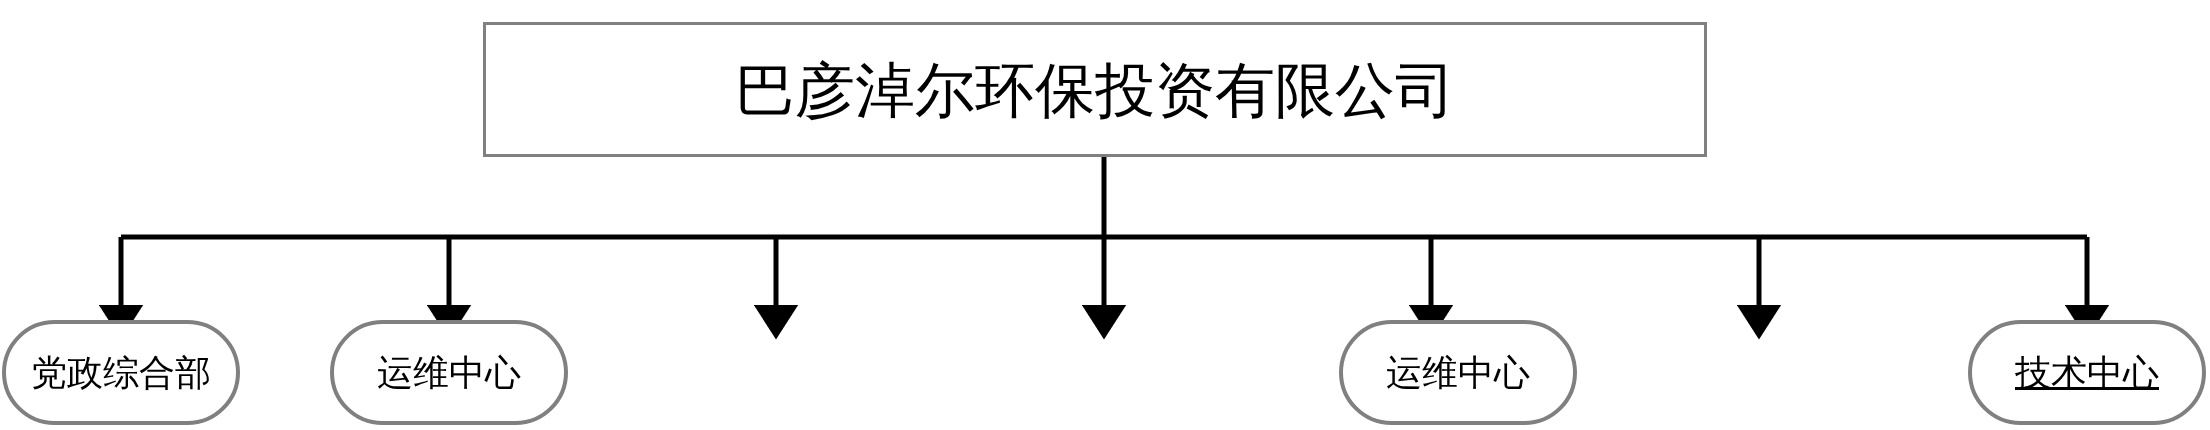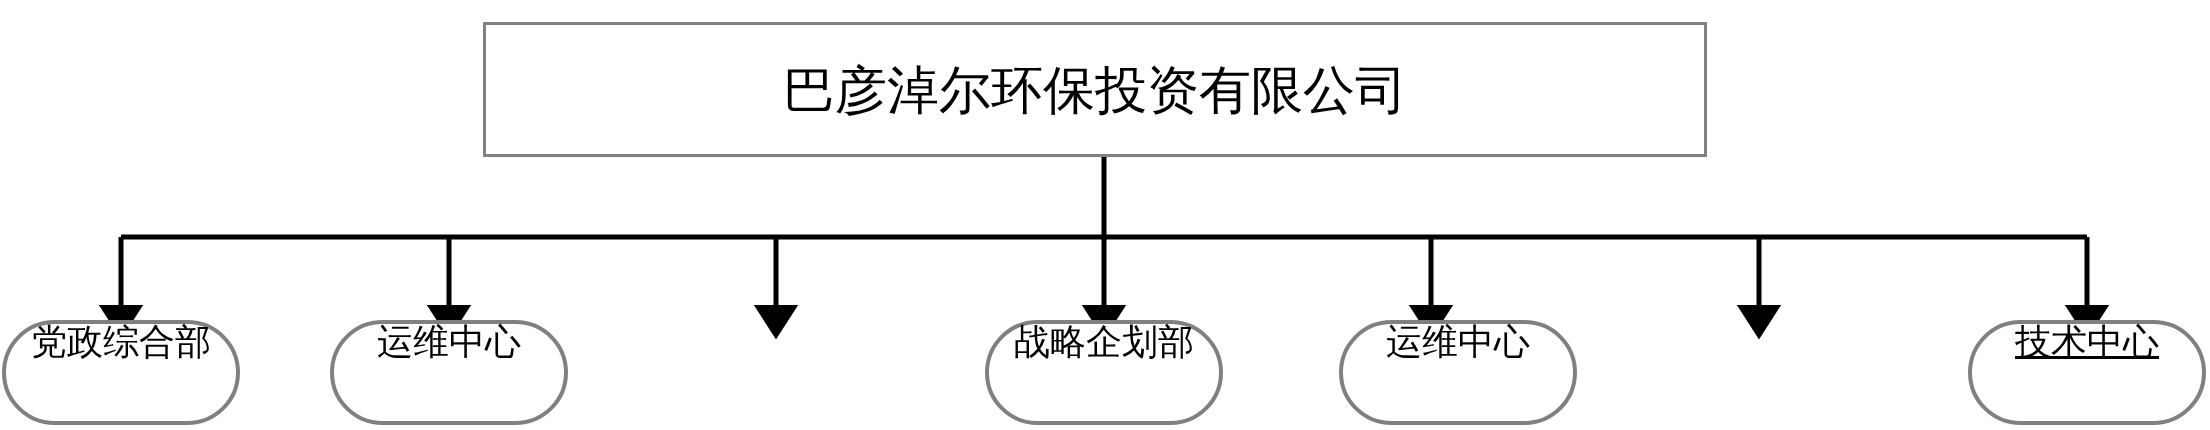--- a/index.html
+++ b/index.html
@@ -39,36 +39,37 @@
     width: 1224px;
     height: 135px;
     box-sizing: border-box;
     border: 3px solid #808080;
     background: #ffffff;
     display: flex;
     align-items: center;
     justify-content: center;
   }
   .root-label {
-    font-size: 52px;
+    font-size: 60px;
     line-height: 1;
     color: #000000;
     letter-spacing: 0px;
     white-space: nowrap;
   }
   .child-node {
     position: absolute;
     top: 320px;
     width: 238px;
     height: 105px;
     box-sizing: border-box;
     border: 4px solid #808080;
     border-radius: 53px;
     background: #ffffff;
     display: flex;
+    align-items: center;
     justify-content: center;
   }
   .child-label {
     font-size: 36px;
     line-height: 1;
     color: #000000;
     white-space: nowrap;
   }
 </style>
 </head>
@@ -104,23 +105,20 @@
 
     <div class="child-node" style="left:2px;">
       <span class="child-label">党政综合部</span>
     </div>
 
     <div class="child-node" style="left:330px;">
       <span class="child-label">运维中心</span>
     </div>
 
 
-    <div class="child-node" style="left:985px;">
-      <span class="child-label">战略企划部</span>
-    </div>
 
     <div class="child-node" style="left:1339px;">
       <span class="child-label">运维中心</span>
     </div>
 
 
     <div class="child-node" style="left:1968px;text-decoration:underline;">
       <span class="child-label">技术中心</span>
     </div>
 

